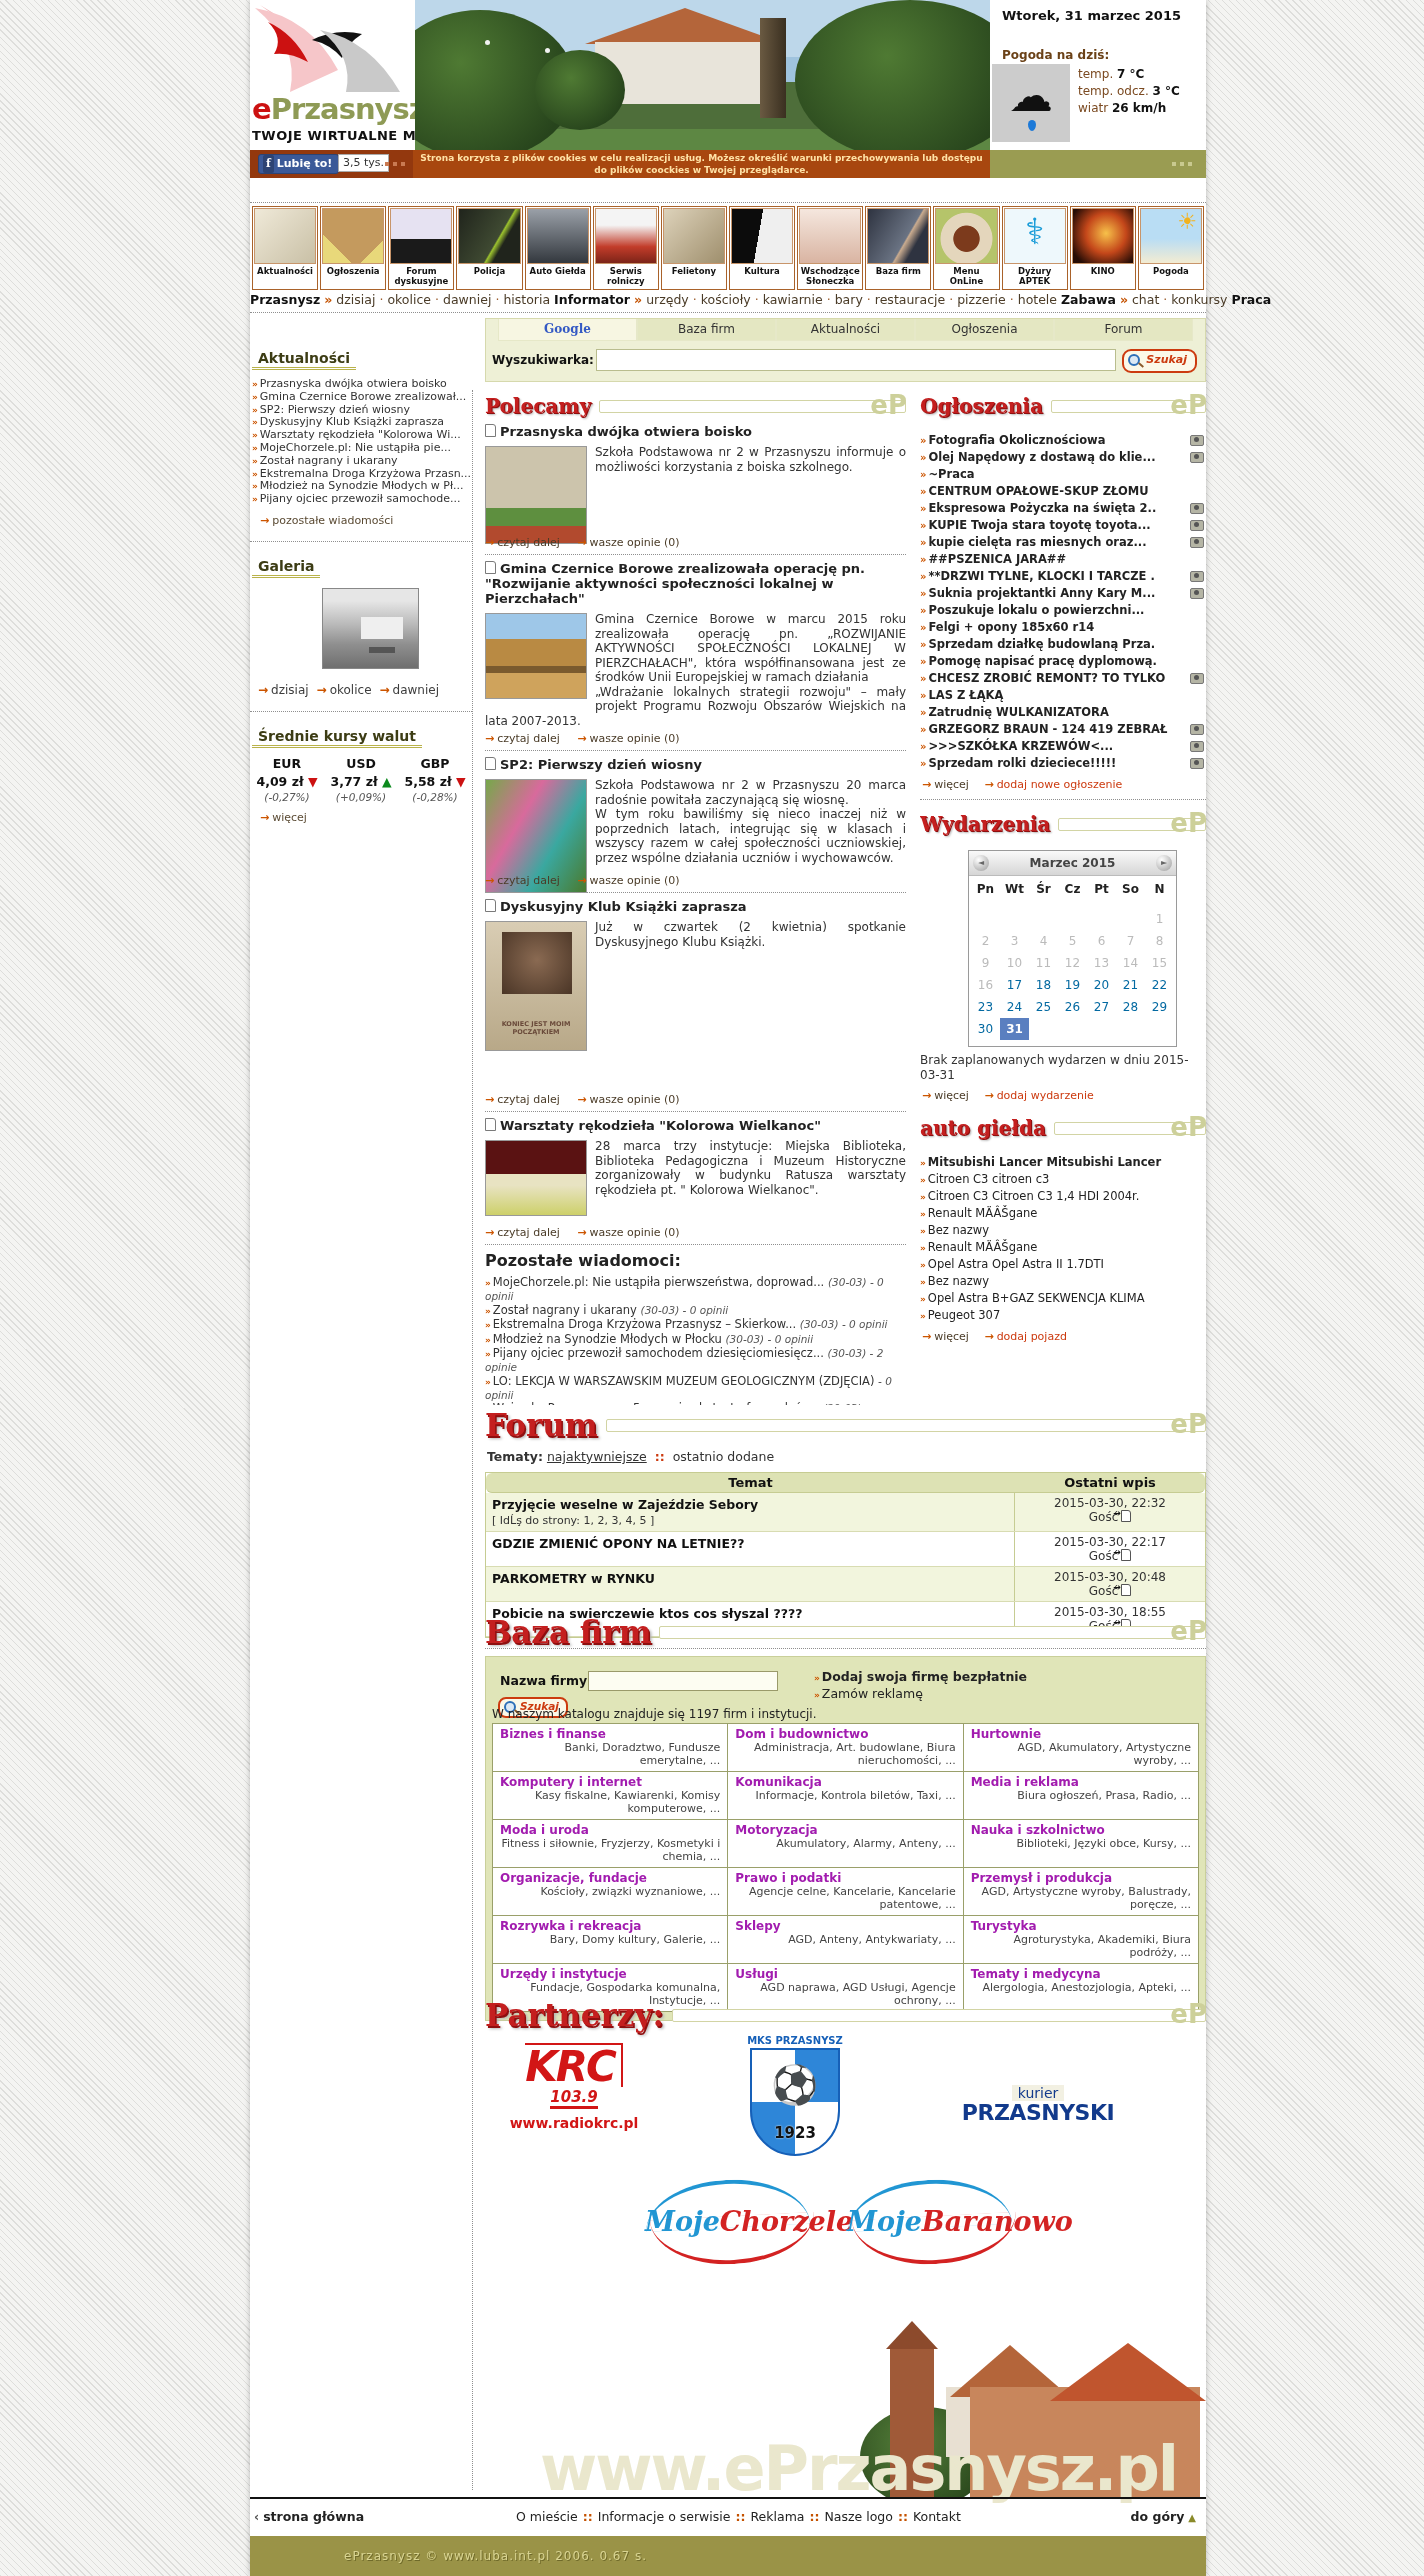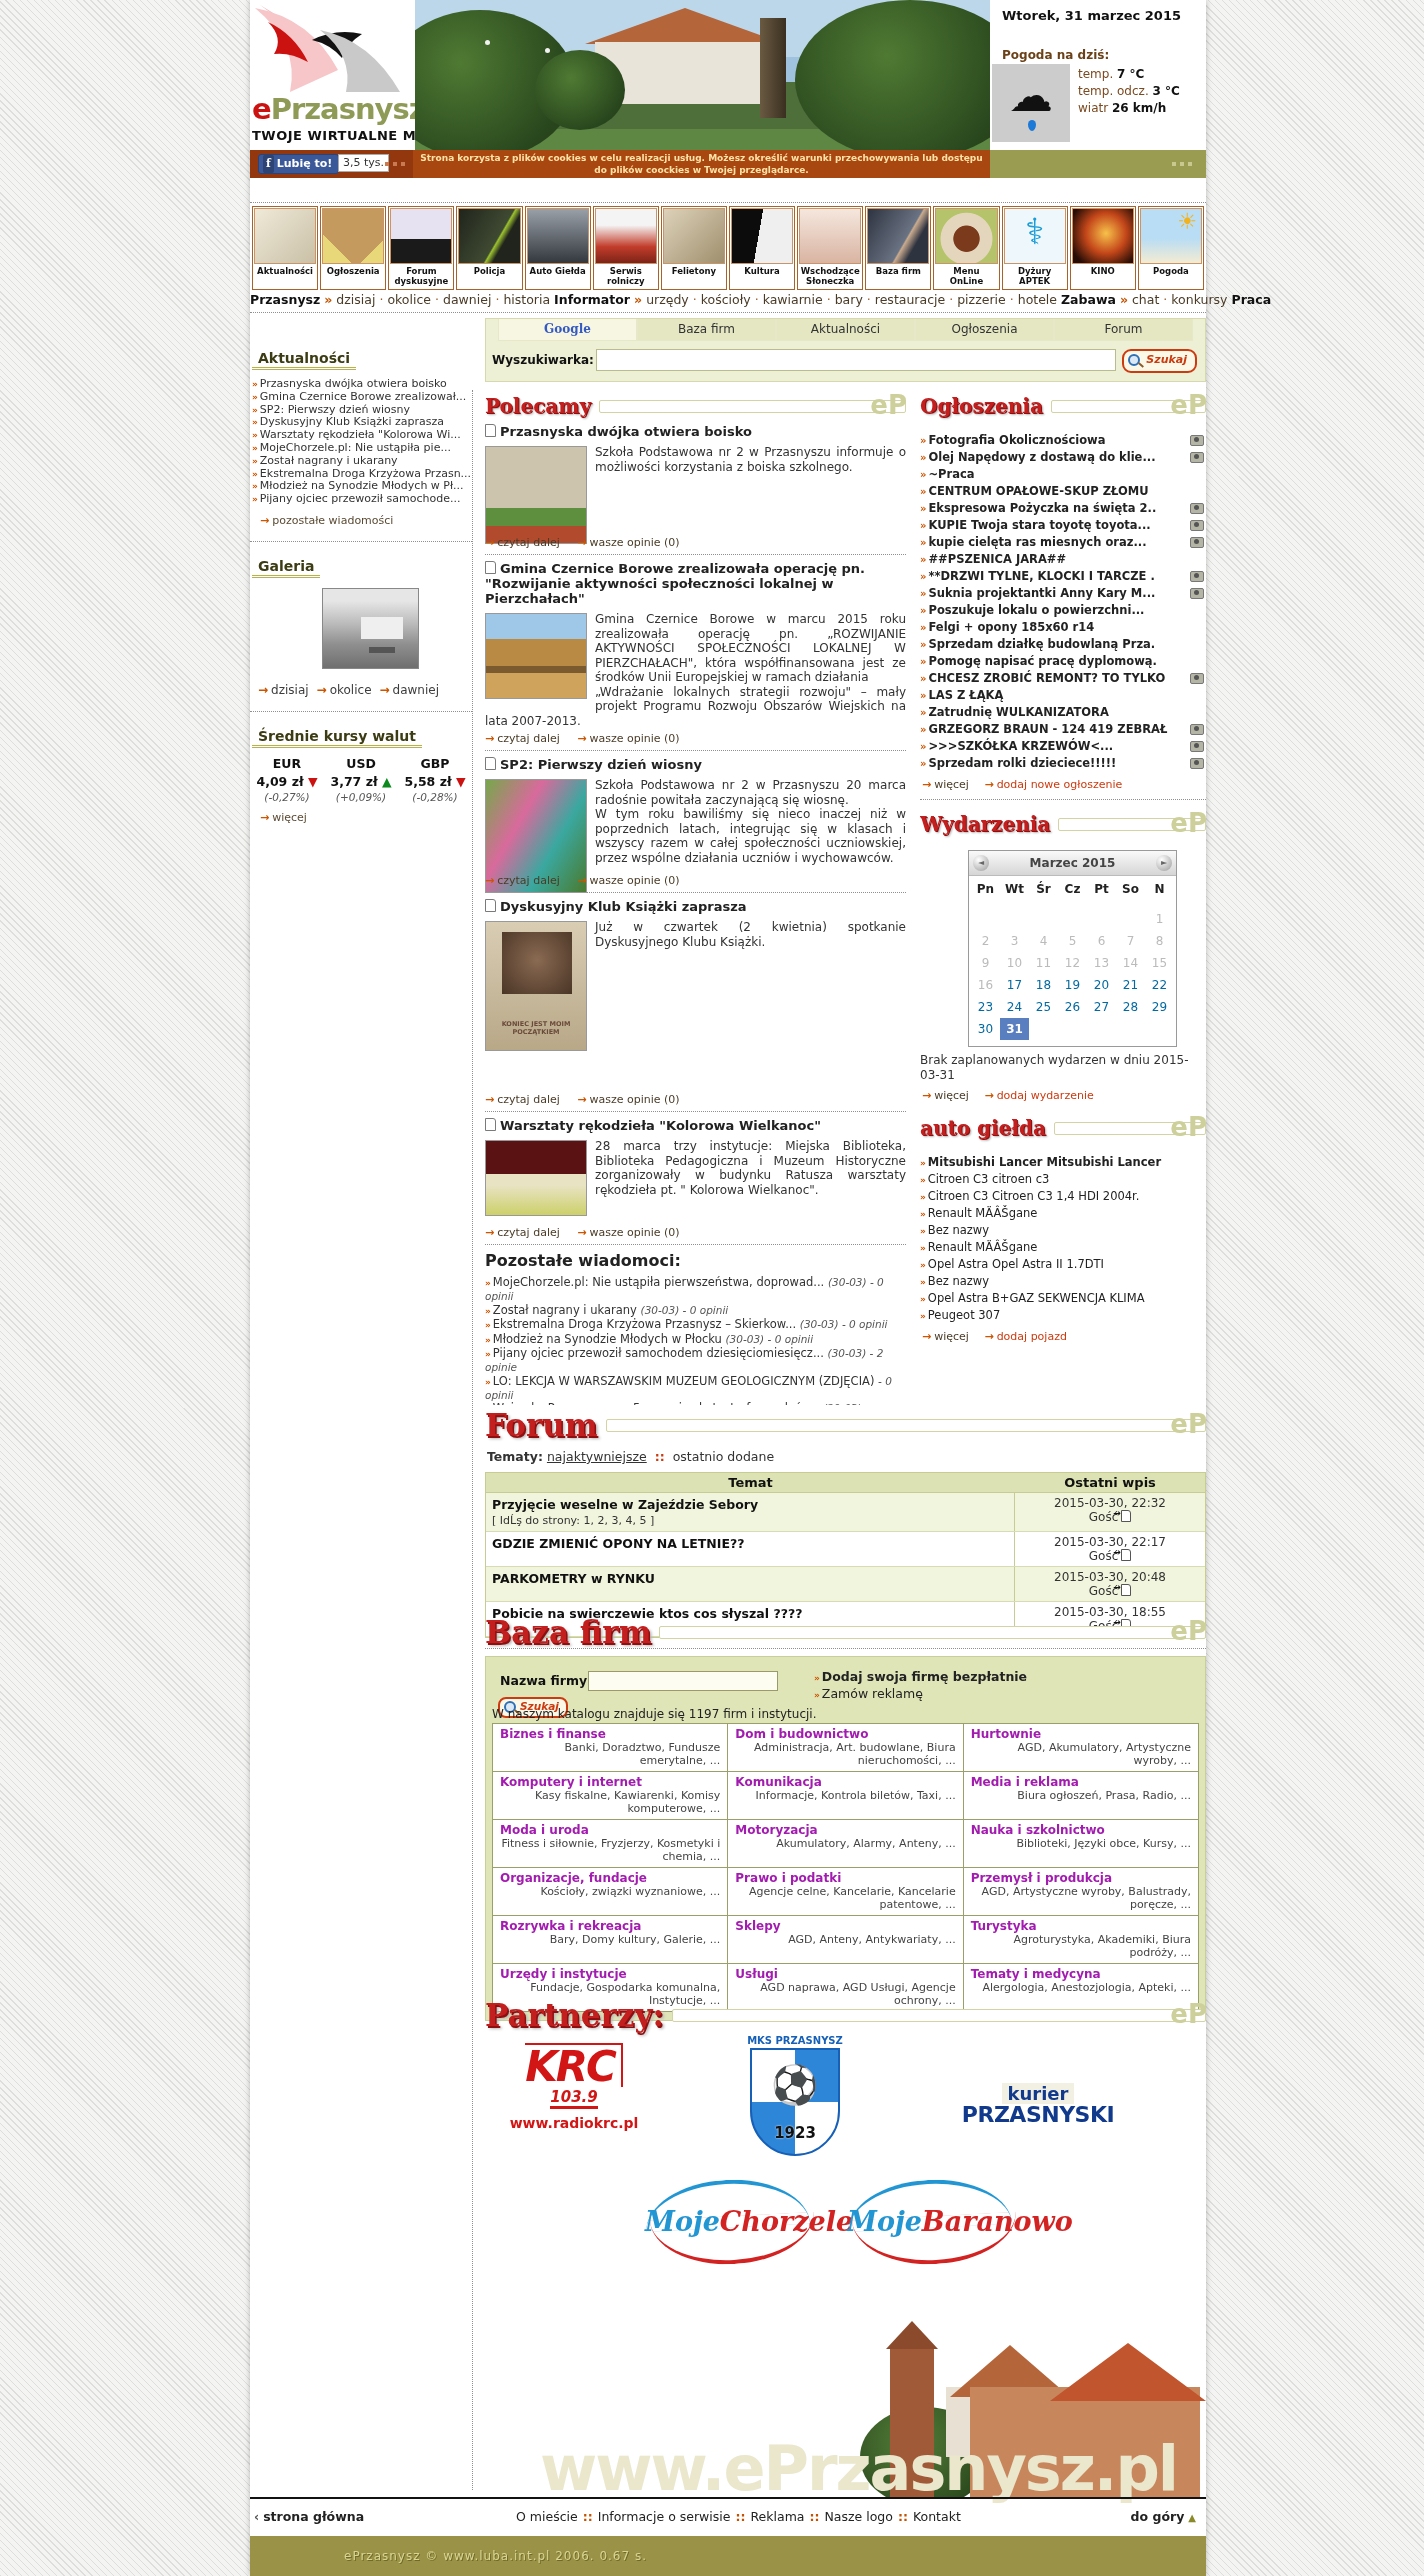--- a/index.html
+++ b/index.html
@@ -159,21 +159,21 @@
   .auto-list{margin-top:12px;}
   .auto-item{font-size:11.5px;color:#222;line-height:16px;white-space:nowrap;overflow:hidden;}
   .auto-item.strong{font-weight:bold;}
   
   .forum-sec{left:235px;top:1405px;width:721px;}
   .topics-line{font-size:12.5px;color:#333;margin:2px 0 8px 2px;}
   .topics-line .lbl{font-weight:bold;}
   .topics-line .u{text-decoration:underline;}
   .topics-line .sep{color:#cc3a0f;font-weight:bold;margin:0 4px;}
   .f-table{border:1px solid #c6cc92;}
-  .f-hrow{display:grid;grid-template-columns:1fr 190px;background:#dde2b4;border-bottom:1px solid #c6cc92;}
+  .f-hrow{display:grid;grid-template-columns:1fr 190px;background:#dde2b4;border-bottom:1px solid #c6cc92;border-radius:6px;}
   .f-hcell{font-size:13px;font-weight:bold;color:#111;text-align:center;padding:2px 0;}
   .f-row{display:grid;grid-template-columns:1fr 190px;border-bottom:1px solid #d8dcb2;}
   .f-row:nth-of-type(odd){background:#f2f5dd;}
   .f-row:nth-of-type(even){background:#fff;}
   .f-topic{padding:4px 6px;border-right:1px solid #c6cc92;}
   .f-title{font-size:12.5px;font-weight:bold;color:#111;}
   .f-sub{font-size:11px;color:#333;margin-top:2px;}
   .f-last{font-size:12px;color:#333;text-align:center;padding:3px 0;}
   .lp-ic{display:inline-block;width:8px;height:10px;background:#fff;border:1px solid #555;border-top-right-radius:3px;margin-left:3px;vertical-align:-1px;position:relative;}
   .lp-ic::before{content:"→";position:absolute;left:-9px;top:-3px;font-size:9px;font-weight:bold;color:#111;}
@@ -197,21 +197,21 @@
   .krc .krc-big{font-size:42px;font-weight:bold;font-style:italic;letter-spacing:-2px;line-height:40px;border:2px solid #d21616;border-left:none;border-bottom:none;padding:2px 6px 0 0;display:inline-block;}
   .krc .krc-freq{font-size:15px;font-weight:bold;font-style:italic;border-bottom:3px solid #d21616;display:inline-block;margin-top:-6px;}
   .krc .krc-url{font-size:14px;font-weight:bold;margin-top:6px;}
   .mks{position:absolute;left:255px;top:40px;width:110px;text-align:center;}
   .mks-name{font-size:10px;font-weight:bold;color:#1660b8;line-height:11px;}
   .shield{margin:2px auto 0 auto;width:86px;height:104px;border:2px solid #1660b8;border-radius:0 0 48px 48px;position:relative;overflow:hidden;
     background:conic-gradient(#2e86d8 0 25%,#fff 25% 50%,#2e86d8 50% 75%,#fff 75%);}
   .shield .ball{position:absolute;left:50%;top:34%;transform:translate(-50%,-50%);font-size:38px;line-height:38px;color:#111;}
   .shield .year{position:absolute;left:0;right:0;bottom:12px;font-size:15px;font-weight:bold;color:#111;text-shadow:0 0 2px #fff;}
   .kurier{position:absolute;left:468px;top:88px;width:170px;text-align:center;}
-  .kurier .k1{display:inline-block;background:#f2f0e2;color:#123a8c;font-size:18px;font-weight:bold;padding:0 6px;}
+  .kurier .k1{display:inline-block;background:#f2f0e2;color:#123a8c;font-size:14px;font-weight:normal;padding:0 6px;}
   .kurier .k2{color:#123a8c;font-size:22px;font-weight:bold;letter-spacing:-.5px;margin-top:-2px;}
   .swoosh{position:absolute;width:170px;height:84px;}
   .swoosh::before{content:"";position:absolute;left:0;right:6px;top:0;height:44px;border-top:4px solid #2196d3;border-radius:50%/100% 100% 0 0;transform:rotate(-3deg);}
   .swoosh::after{content:"";position:absolute;left:6px;right:0;bottom:0;height:44px;border-bottom:4px solid #d32222;border-radius:50%/0 0 100% 100%;transform:rotate(-3deg);}
   .moje-logo{position:absolute;top:185px;width:170px;height:84px;text-align:center;font-family:"DejaVu Serif",serif;font-style:italic;font-weight:bold;font-size:27px;line-height:84px;white-space:nowrap;}
   .moje-logo .mo{color:#2196d3;} .moje-logo .re{color:#d32222;}
   .chorzele{left:160px;} .baranowo{left:362px;}
   
   .church{left:600px;top:2302px;width:356px;height:195px;overflow:hidden;}
   .church .spire{position:absolute;left:40px;bottom:0;width:44px;height:150px;background:#a05a38;}

